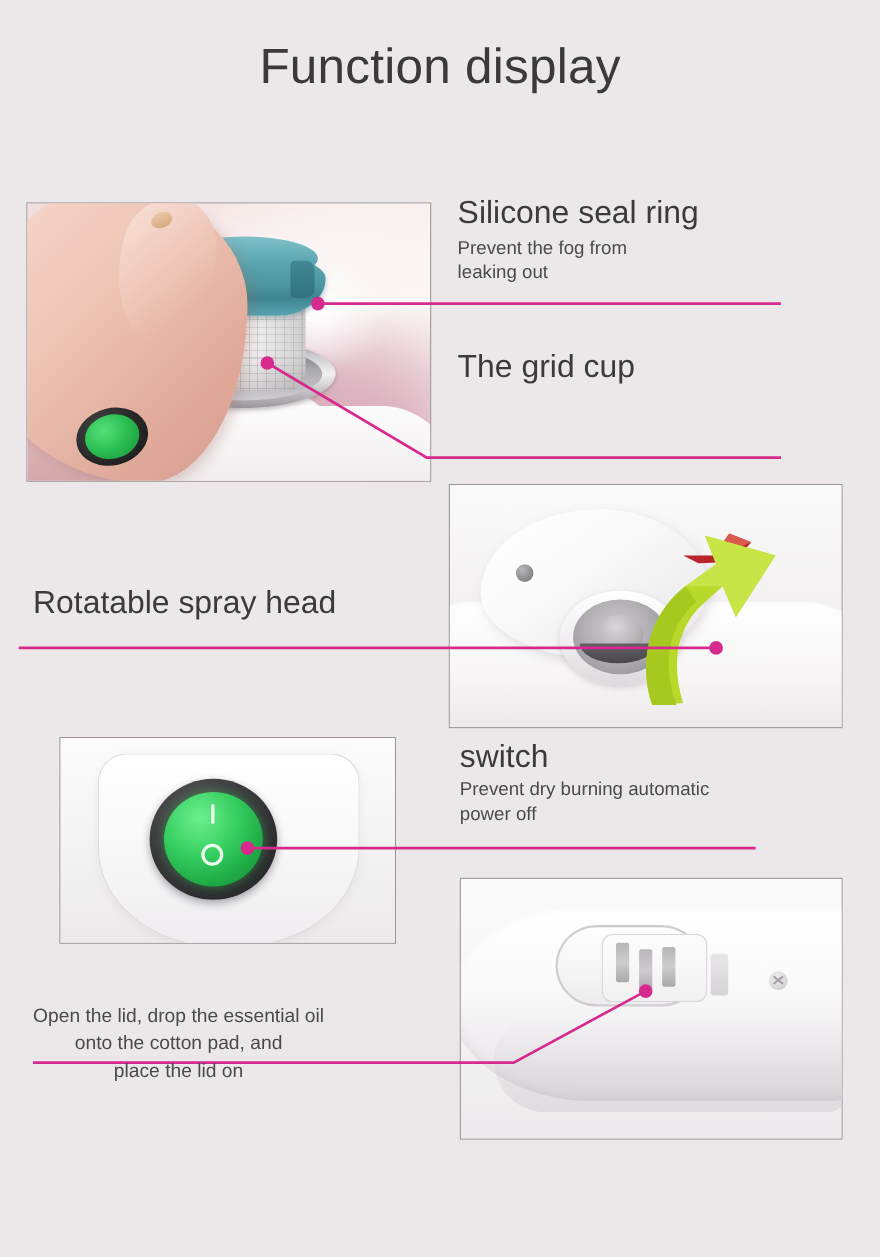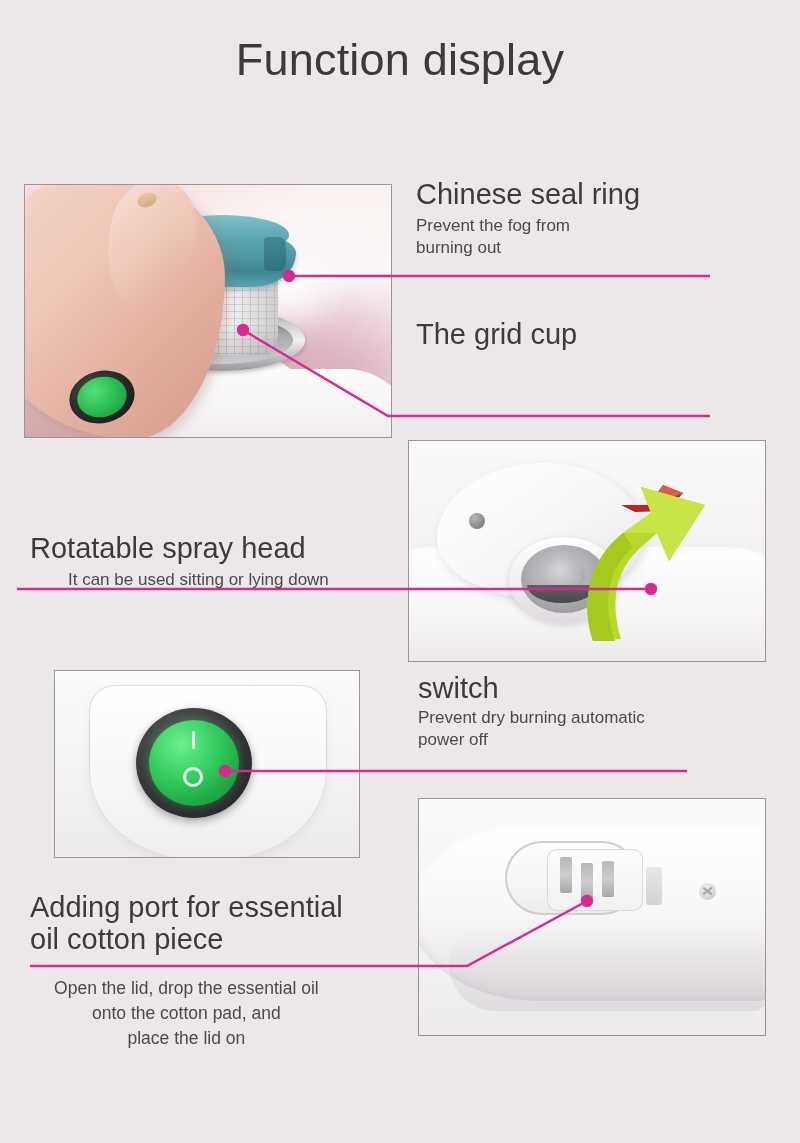--- a/index.html
+++ b/index.html
@@ -393,41 +393,38 @@
     <g fill="#d62a8e">
       <circle cx="289" cy="276" r="6.2"></circle>
       <circle cx="243" cy="330" r="6.2"></circle>
       <circle cx="651" cy="589" r="6.2"></circle>
       <circle cx="225" cy="771" r="6.2"></circle>
       <circle cx="587" cy="901" r="6.2"></circle>
     </g>
   </svg>
 
   <div class="callout" id="callout-seal">
-    <div class="c-title">Chinese seal ring</div>
+    <div class="c-title">Silicone seal ring</div>
     <div class="c-sub">Prevent the fog from
-burning out</div>
+leaking out</div>
   </div>
 
   <div class="callout" id="callout-grid">
     <div class="c-title">The grid cup</div>
   </div>
 
   <div class="callout" id="callout-spray">
     <div class="c-title">Rotatable spray head</div>
-    <div class="c-sub">It can be used sitting or lying down</div>
   </div>
 
   <div class="callout" id="callout-sw">
     <div class="c-title">switch</div>
     <div class="c-sub">Prevent dry burning automatic
 power off</div>
   </div>
 
   <div class="callout" id="callout-oil">
-    <div class="c-title">Adding port for essential
-oil cotton piece</div>
     <div class="c-sub">Open the lid, drop the essential oil
 onto the cotton pad, and
 place the lid on</div>
   </div>
 
 </div>
 
 </body></html>

